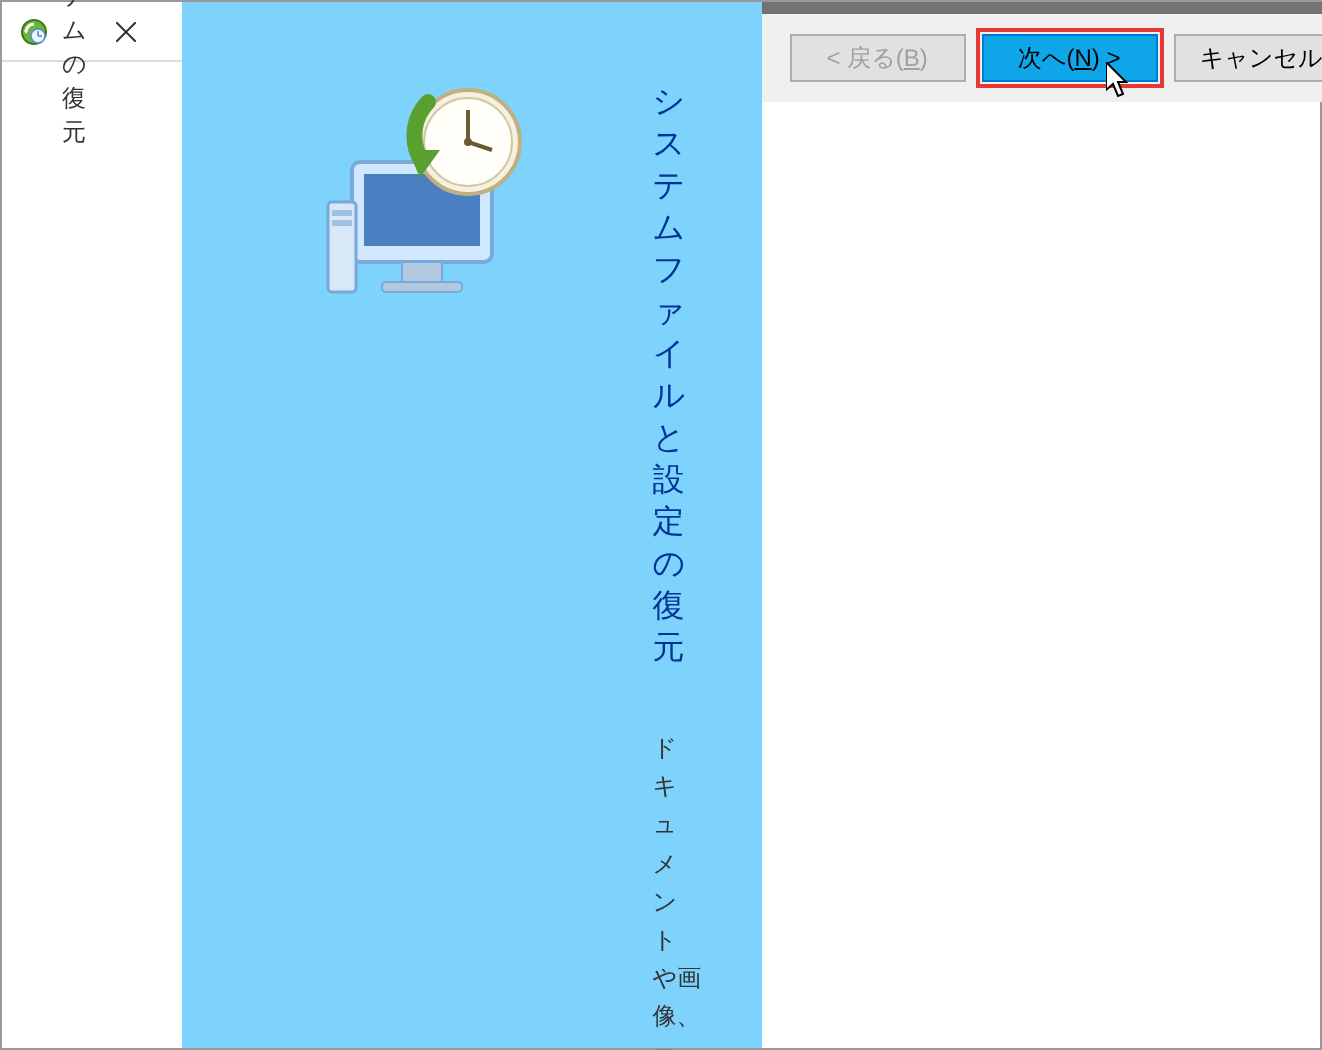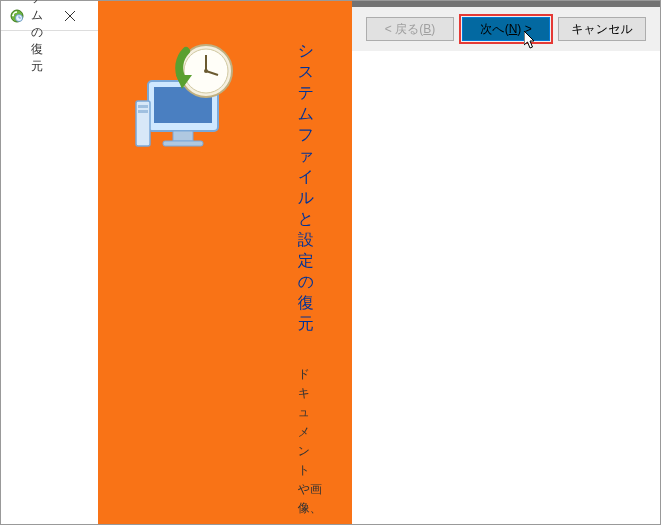--- a/index.html
+++ b/index.html
@@ -34,21 +34,22 @@
     .titlebar .title { flex: 1; font-size: 12px; color: #333; }
     .titlebar .close {
       width: 40px; height: 28px;
       display: flex; align-items: center; justify-content: center;
       color: #333;
       cursor: pointer;
     }
     .content {
       flex: 1;
       display: flex;
-      background: #f97316;
+      background: #7dd3fc;
+      padding-left: 35px;
     }
     .sidebar {
       width: 180px;
       padding: 30px 20px;
       display: flex;
       align-items: flex-start;
       justify-content: center;
     }
     .main {
       flex: 1;
@@ -90,21 +91,21 @@
       justify-content: center;
     }
     .btn:disabled {
       color: #a0a0a0;
       cursor: default;
     }
     .btn.highlight {
       outline: 2px solid #e53935;
       outline-offset: 1px;
       border-color: #0078d7;
-      background: #0369a1;
+      background: #0ea5e9;
     }
     .cursor {
       position: absolute;
       pointer-events: none;
     }
     .underline { text-decoration: underline; }
   </style>
 </head>
 <body>
 

